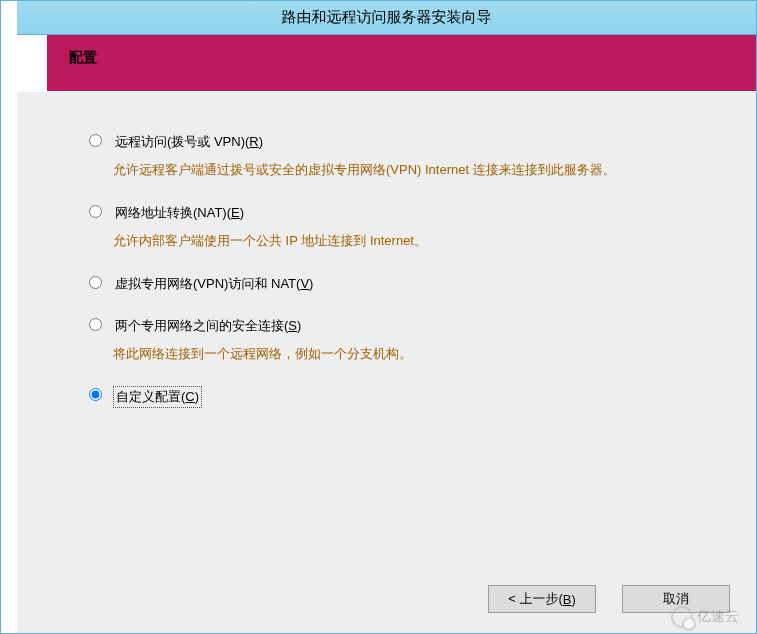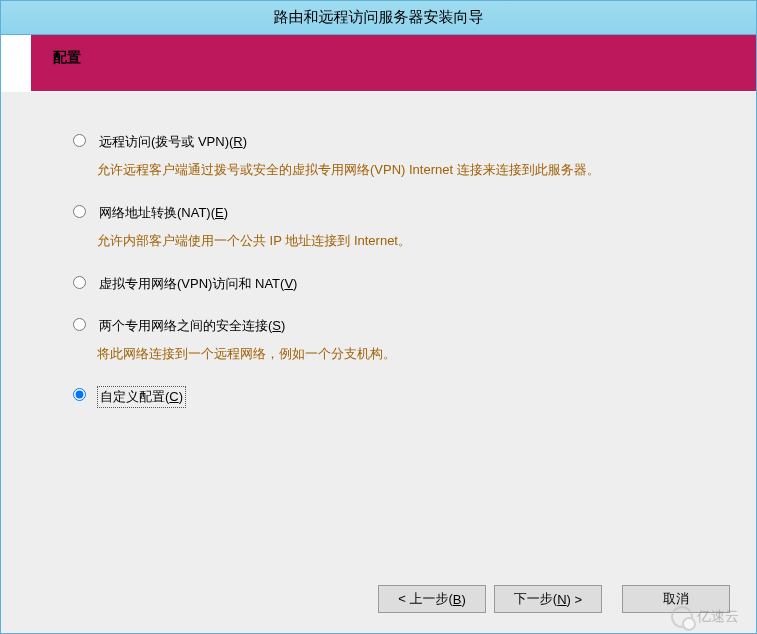--- a/index.html
+++ b/index.html
@@ -13,20 +13,21 @@
     overflow: hidden;
     position: relative;
   }
   .window {
     width: 757px;
     height: 634px;
     border: 1px solid #5db0d8;
     background: #fff;
     display: flex;
     flex-direction: column;
+    padding-left: 16px;
   }
   .titlebar {
     background: #8ed4ee;
     background: linear-gradient(#a0dcf0,#8ed4ee);
     height: 34px;
     border-bottom: 1px solid #5db0d8;
     display: flex;
     align-items: center;
     justify-content: center;
     color: #000;
@@ -195,25 +196,20 @@
     </div>
 
   </div>
 
   <div class="button-bar">
     <button class="btn">
         <span>&lt; 上一步(</span>
         <span class="hotkey">B</span>
         <span>)</span>
       </button>
-    <button class="btn">
-        <span>下一步(</span>
-        <span class="hotkey">N</span>
-        <span>) &gt;</span>
-      </button>
-    <button class="btn" style="margin-left:12px">取消</button>
+    <button class="btn" style="margin-left:18px">取消</button>
   </div>
 </div>
 
 <div class="watermark">
   <span class="watermark-icon"></span>
   <span>亿速云</span>
 </div>
 
 </body></html>

